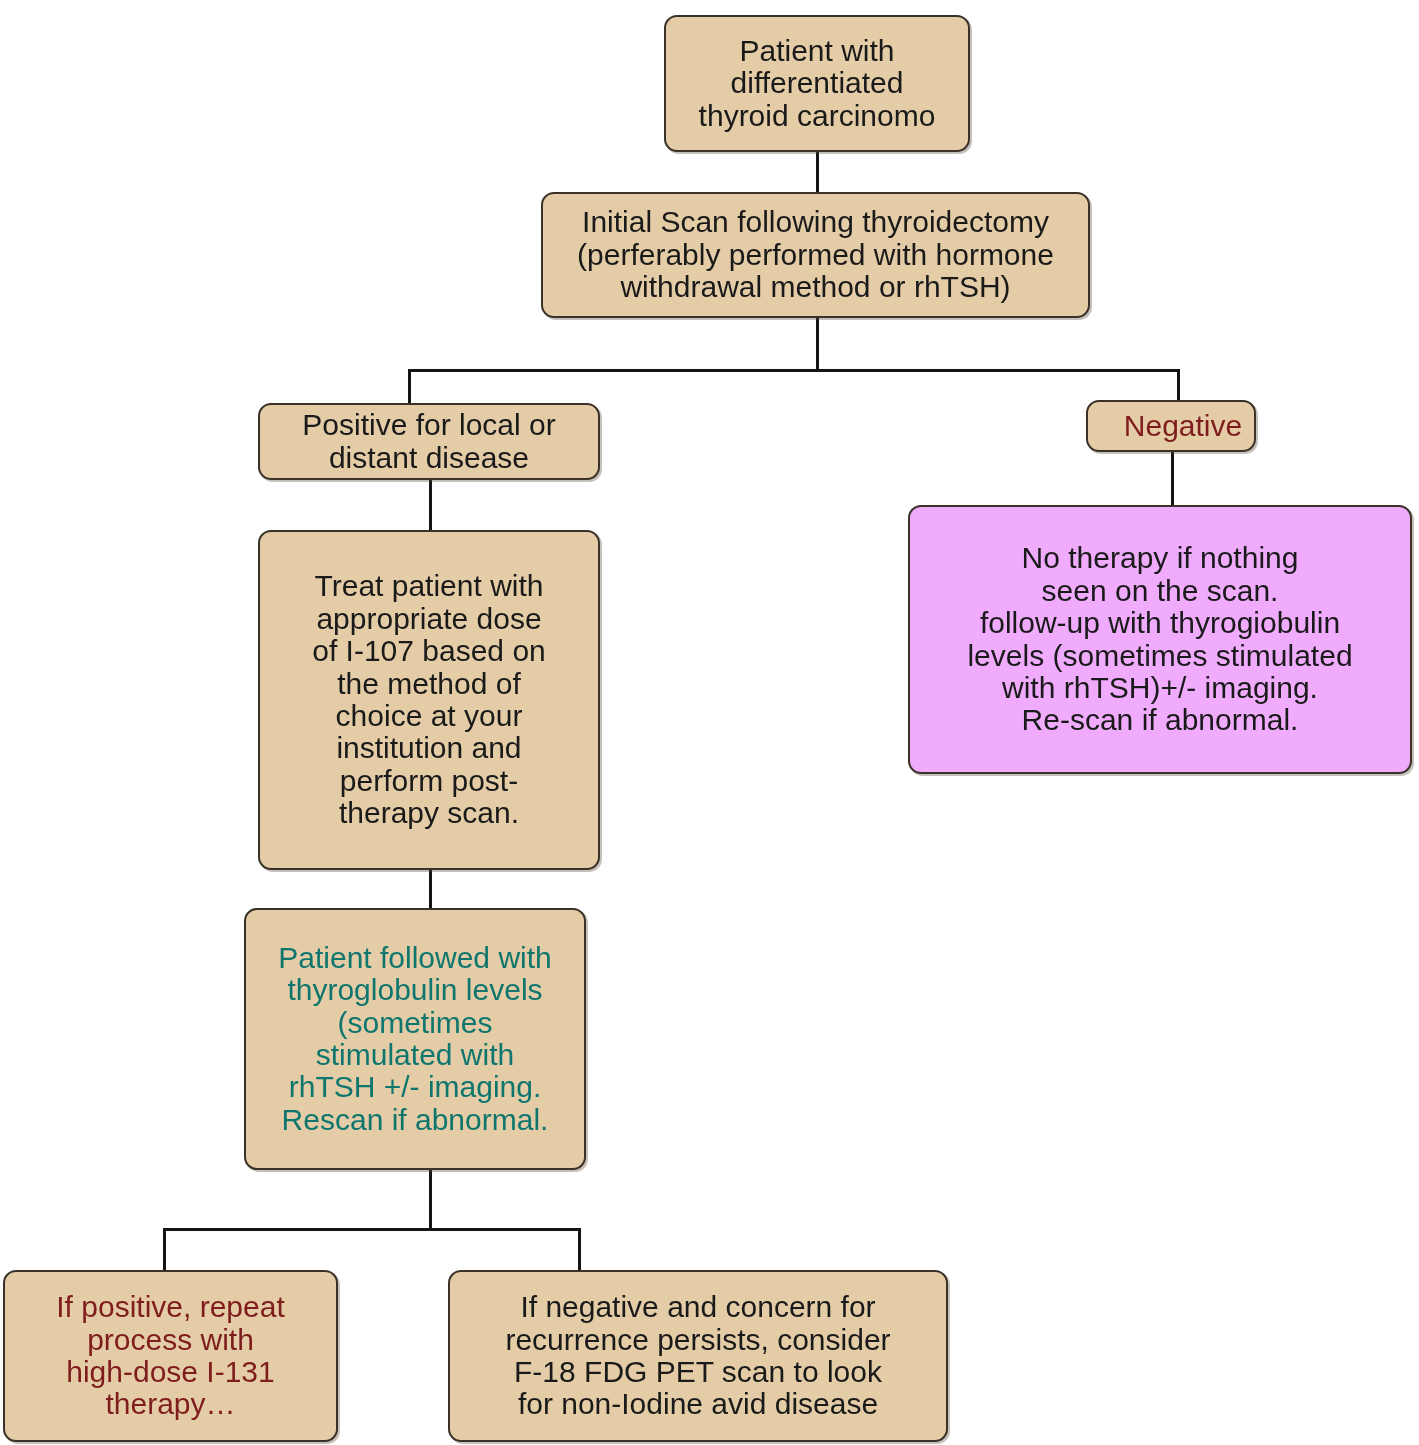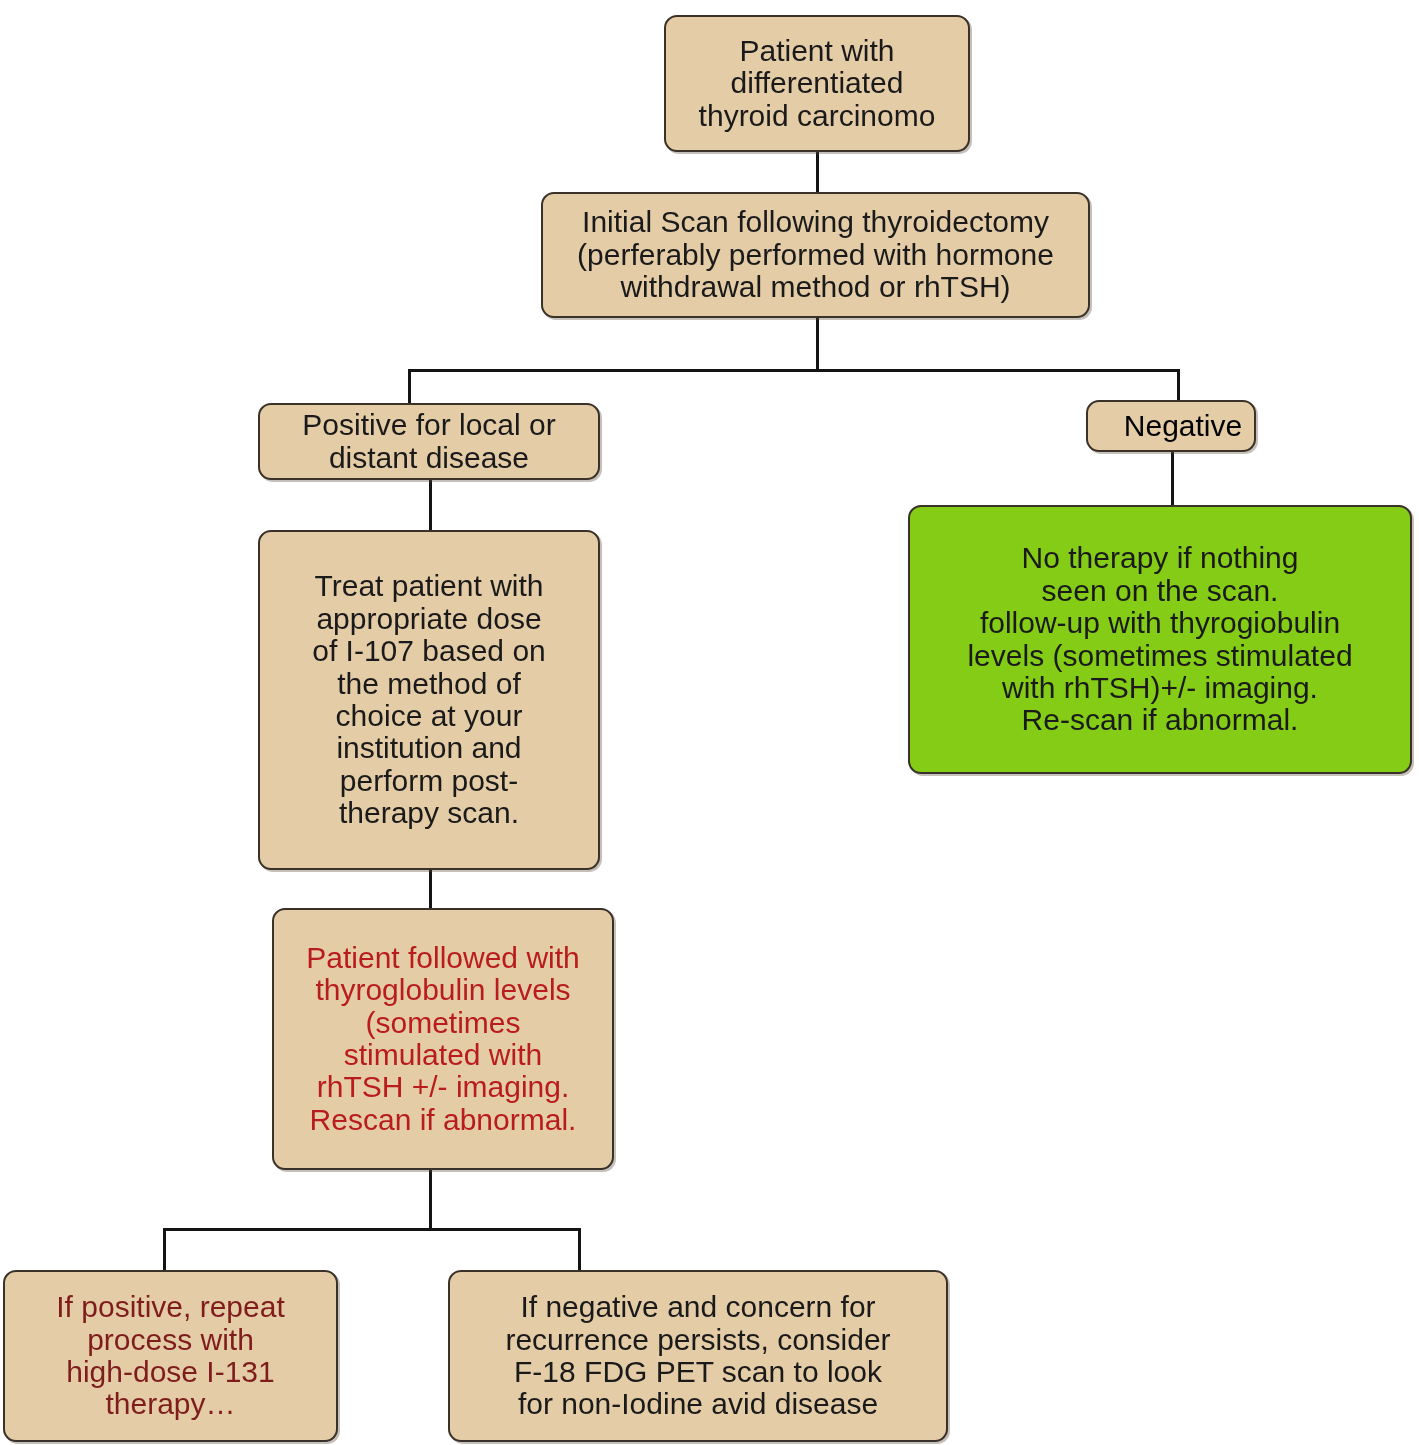--- a/index.html
+++ b/index.html
@@ -67,36 +67,36 @@
     <div class="conn-v" style="left: 163px; top: 1228px; height: 44px; background: rgb(20, 20, 20);"></div>
     <div class="conn-v" style="left: 578px; top: 1228px; height: 44px; background: rgb(20, 20, 20);"></div>
     <div class="node" style="left: 664px; top: 15px; width: 306px; height: 137px; font-size: 30px; background: rgb(228, 204, 167); border-color: rgb(58, 49, 40); color: rgb(26, 26, 26);"><span class="node-text">Patient with
 differentiated
 thyroid carcinomo</span></div>
     <div class="node" style="left: 258px; top: 403px; width: 342px; height: 77px; font-size: 30px; background: rgb(228, 204, 167); border-color: rgb(58, 49, 40); color: rgb(26, 26, 26);"><span class="node-text">Positive for local or
 distant disease</span></div>
     <div class="node" style="left: 541px; top: 192px; width: 549px; height: 126px; font-size: 30px; background: rgb(228, 204, 167); border-color: rgb(58, 49, 40); color: rgb(26, 26, 26);"><span class="node-text">Initial Scan following thyroidectomy
 (perferably performed with hormone
 withdrawal method or rhTSH)</span></div>
-    <div class="node" style="left: 1086px; top: 400px; width: 170px; height: 52px; font-size: 30px; background: rgb(228, 204, 167); border-color: rgb(58, 49, 40); color: #000000; padding-left: 24px;"><span class="node-text">Negative</span></div>
+    <div class="node" style="left: 1086px; top: 400px; width: 170px; height: 52px; font-size: 30px; background: rgb(228, 204, 167); border-color: rgb(58, 49, 40); color: #7f1d1d; padding-left: 24px;"><span class="node-text">Negative</span></div>
     <div class="node" style="left: 258px; top: 530px; width: 342px; height: 340px; font-size: 30px; background: rgb(228, 204, 167); border-color: rgb(58, 49, 40); color: rgb(26, 26, 26);"><span class="node-text">Treat patient with
 appropriate dose
 of I-107 based on
 the method of
 choice at your
 institution and
 perform post-
 therapy scan.</span></div>
-    <div class="node" style="left: 908px; top: 505px; width: 504px; height: 269px; font-size: 30px; background: #84cc16; border-color: rgb(58, 49, 40); color: rgb(26, 26, 26);"><span class="node-text">No therapy if nothing
+    <div class="node" style="left: 908px; top: 505px; width: 504px; height: 269px; font-size: 30px; background: #f0abfc; border-color: rgb(58, 49, 40); color: rgb(26, 26, 26);"><span class="node-text">No therapy if nothing
 seen on the scan.
 follow-up with thyrogiobulin
 levels (sometimes stimulated
 with rhTSH)+/- imaging.
 Re-scan if abnormal.</span></div>
-    <div class="node" style="left: 272px; top: 908px; width: 342px; height: 262px; font-size: 30px; background: rgb(228, 204, 167); border-color: rgb(58, 49, 40); color: #b91c1c;"><span class="node-text">Patient followed with
+    <div class="node" style="left: 244px; top: 908px; width: 342px; height: 262px; font-size: 30px; background: rgb(228, 204, 167); border-color: rgb(58, 49, 40); color: #0f766e;"><span class="node-text">Patient followed with
 thyroglobulin levels
 (sometimes
 stimulated with
 rhTSH +/- imaging.
 Rescan if abnormal.</span></div>
     <div class="node" style="left: 3px; top: 1270px; width: 335px; height: 172px; font-size: 30px; background: rgb(228, 204, 167); border-color: rgb(58, 49, 40); color: #7f1d1d;"><span class="node-text">If positive, repeat
 process with
 high-dose I-131
 therapy…</span></div>
     <div class="node" style="left: 448px; top: 1270px; width: 500px; height: 172px; font-size: 30px; background: rgb(228, 204, 167); border-color: rgb(58, 49, 40); color: rgb(26, 26, 26);"><span class="node-text">If negative and concern for

